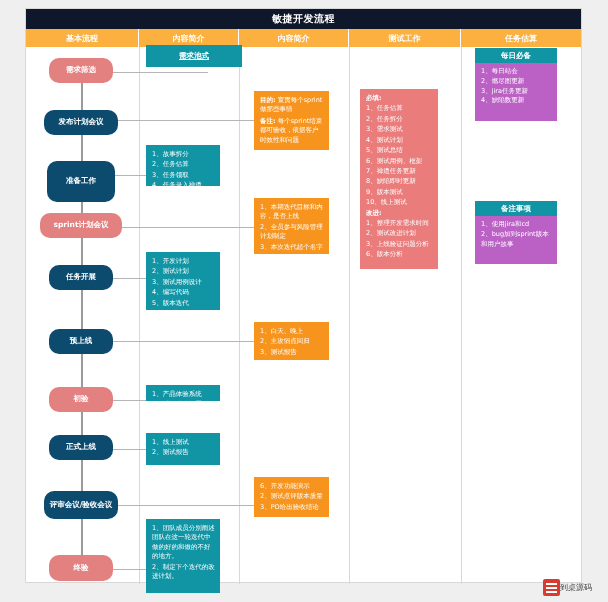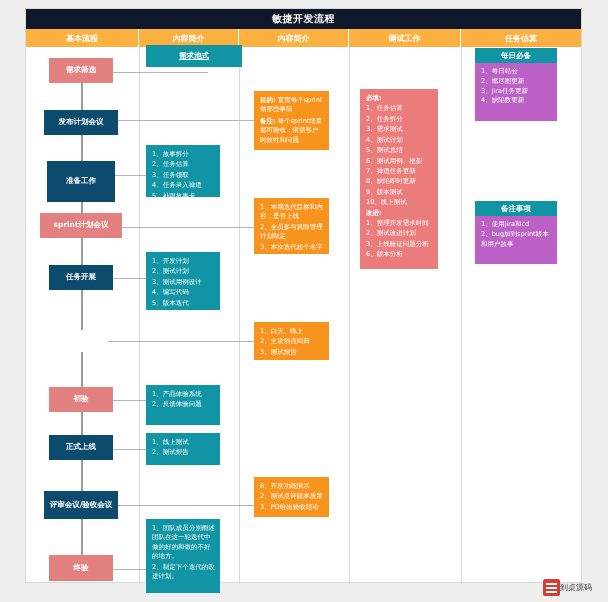--- a/index.html
+++ b/index.html
@@ -36,21 +36,21 @@
   .c3{width:110px;}
   .c4{width:112px;}
   .c5{width:120px;}
 
   .vline{
     position:absolute;top:38px;width:1px;height:537px;background:#d8d8d8;
   }
 
   
   .pill{
-    position:absolute;border-radius:0;
+    position:absolute;border-radius:10px;
     display:flex;align-items:center;justify-content:center;text-align:center;
     color:#ffffff;font-size:7.5px;font-weight:bold;line-height:1.15;
     box-sizing:border-box;padding:2px 2px;
   }
   .pill.teal{background:#0c4a6e;}
   .pill.red{background:#e38080;}
 
   .connector{position:absolute;background:#9a9a9a;}
   .v-conn{width:2px;}
   .h-conn{height:1px;background:#b5b5b5;}
@@ -138,48 +138,49 @@
     <div class="connector h-conn" style="left:82px;top:391px;width:100px;"></div>
     <div class="connector h-conn" style="left:82px;top:440px;width:100px;"></div>
     <div class="connector h-conn" style="left:82px;top:496px;width:210px;"></div>
     <div class="connector h-conn" style="left:82px;top:560px;width:100px;"></div>
 
     <div class="pill red" style="left:23px;top:49px;width:64px;height:25px;">需求筛选</div>
     <div class="pill teal" style="left:18px;top:101px;width:74px;height:25px;">发布计划会议</div>
     <div class="pill teal" style="left:21px;top:152px;width:68px;height:41px;">准备工作</div>
     <div class="pill red" style="left:14px;top:204px;width:82px;height:25px;">sprint计划会议</div>
     <div class="pill teal" style="left:23px;top:256px;width:64px;height:25px;">任务开展</div>
+    <div class="pill teal" style="left:23px;top:320px;width:64px;height:25px;">预上线</div>
     <div class="pill red" style="left:23px;top:378px;width:64px;height:25px;">初验</div>
     <div class="pill teal" style="left:23px;top:426px;width:64px;height:25px;">正式上线</div>
     <div class="pill teal" style="left:18px;top:482px;width:74px;height:28px;">评审会议/验收会议</div>
     <div class="pill red" style="left:23px;top:546px;width:64px;height:26px;">终验</div>
 
     <div class="box teal centered" style="left:120px;top:36px;width:96px;height:22px;text-decoration:underline;">需求池式</div>
 
-    <div class="box teal" style="left:120px;top:136px;width:74px;height:52px;">
+    <div class="box teal" style="left:120px;top:136px;width:74px;height:41px;">
       <ol>
         <li>1、故事拆分</li>
         <li>2、任务估算</li>
         <li>3、任务领取</li>
         <li>4、任务录入禅道</li>
         <li>5、补跟故事卡</li>
       </ol>
     </div>
 
     <div class="box teal" style="left:120px;top:243px;width:74px;height:58px;">
       <ol>
         <li>1、开发计划</li>
         <li>2、测试计划</li>
         <li>3、测试用例设计</li>
         <li>4、编写代码</li>
         <li>5、版本迭代</li>
       </ol>
     </div>
 
-    <div class="box teal" style="left:120px;top:376px;width:74px;height:40px;">
+    <div class="box teal" style="left:120px;top:376px;width:74px;height:16px;">
       <ol>
         <li>1、产品体验系统</li>
         <li>2、反馈体验问题</li>
       </ol>
     </div>
 
     <div class="box teal" style="left:120px;top:424px;width:74px;height:32px;">
       <ol>
         <li>1、线上测试</li>
         <li>2、测试报告</li>

